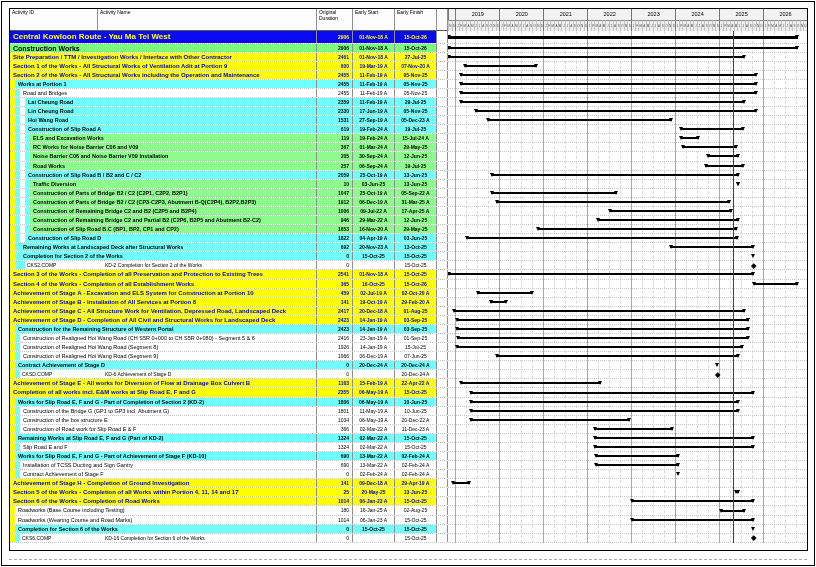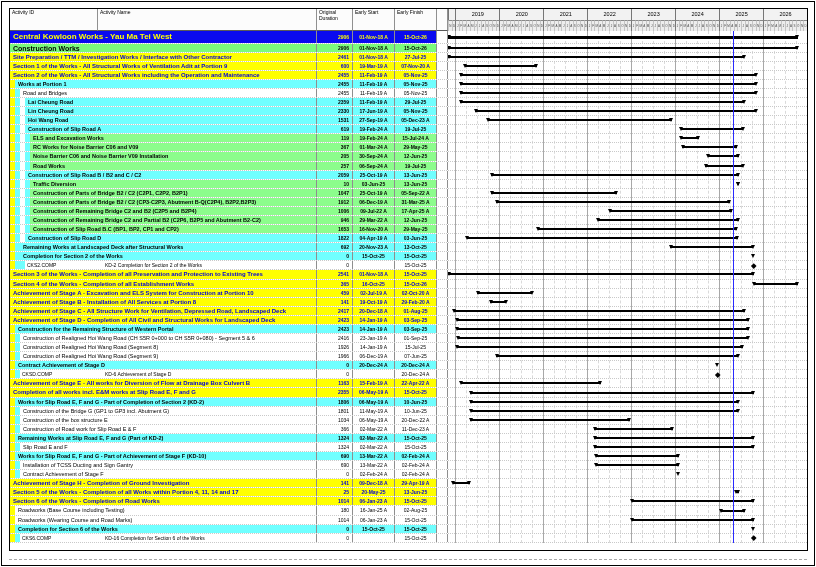--- a/index.html
+++ b/index.html
@@ -198,21 +198,21 @@
       <div class="vq" style="left: 304.001px;"></div>
       <div class="vln" style="left: 271.145px;"></div>
       <div class="vq" style="left: 325.904px;"></div>
       <div class="vq" style="left: 336.856px;"></div>
       <div class="vq" style="left: 347.928px;"></div>
       <div class="vln" style="left: 315.073px;"></div>
     </div>
   <div class="rows" id="rows">
       <div class="row" style="height: 12.5px;">
         <div class="cell c-name" style="background: rgb(10, 10, 240);">
-          <span class="ntxt" style="left: 3px; line-height: 12.5px; font-size: 8px; font-weight: 700; color: rgb(255, 255, 0);">Central Kowloon Works - Yau Ma Tei West</span>
+          <span class="ntxt" style="left: 3px; line-height: 12.5px; font-size: 8px; font-weight: 700; color: rgb(255, 255, 0);">Central Kowloon Route - Yau Ma Tei West</span>
         </div>
         <div class="cell c-dur" style="background: rgb(10, 10, 240); color: rgb(255, 255, 0); line-height: 12.5px; font-weight: 700;">2906</div>
         <div class="cell c-dt" style="background: rgb(10, 10, 240); color: rgb(255, 255, 0); line-height: 12.5px; font-weight: 700;">01-Nov-18 A</div>
         <div class="cell c-dt" style="background: rgb(10, 10, 240); color: rgb(255, 255, 0); line-height: 12.5px; font-weight: 700;">15-Oct-26</div>
         <div class="cell c-sp"></div>
         <div class="cell c-chart">
           <div class="bar" style="left: 0px; width: 349.613px; top: 4.75px; height: 3px;"></div>
         </div>
       </div>
       <div class="row" style="height: 9.09px;">

